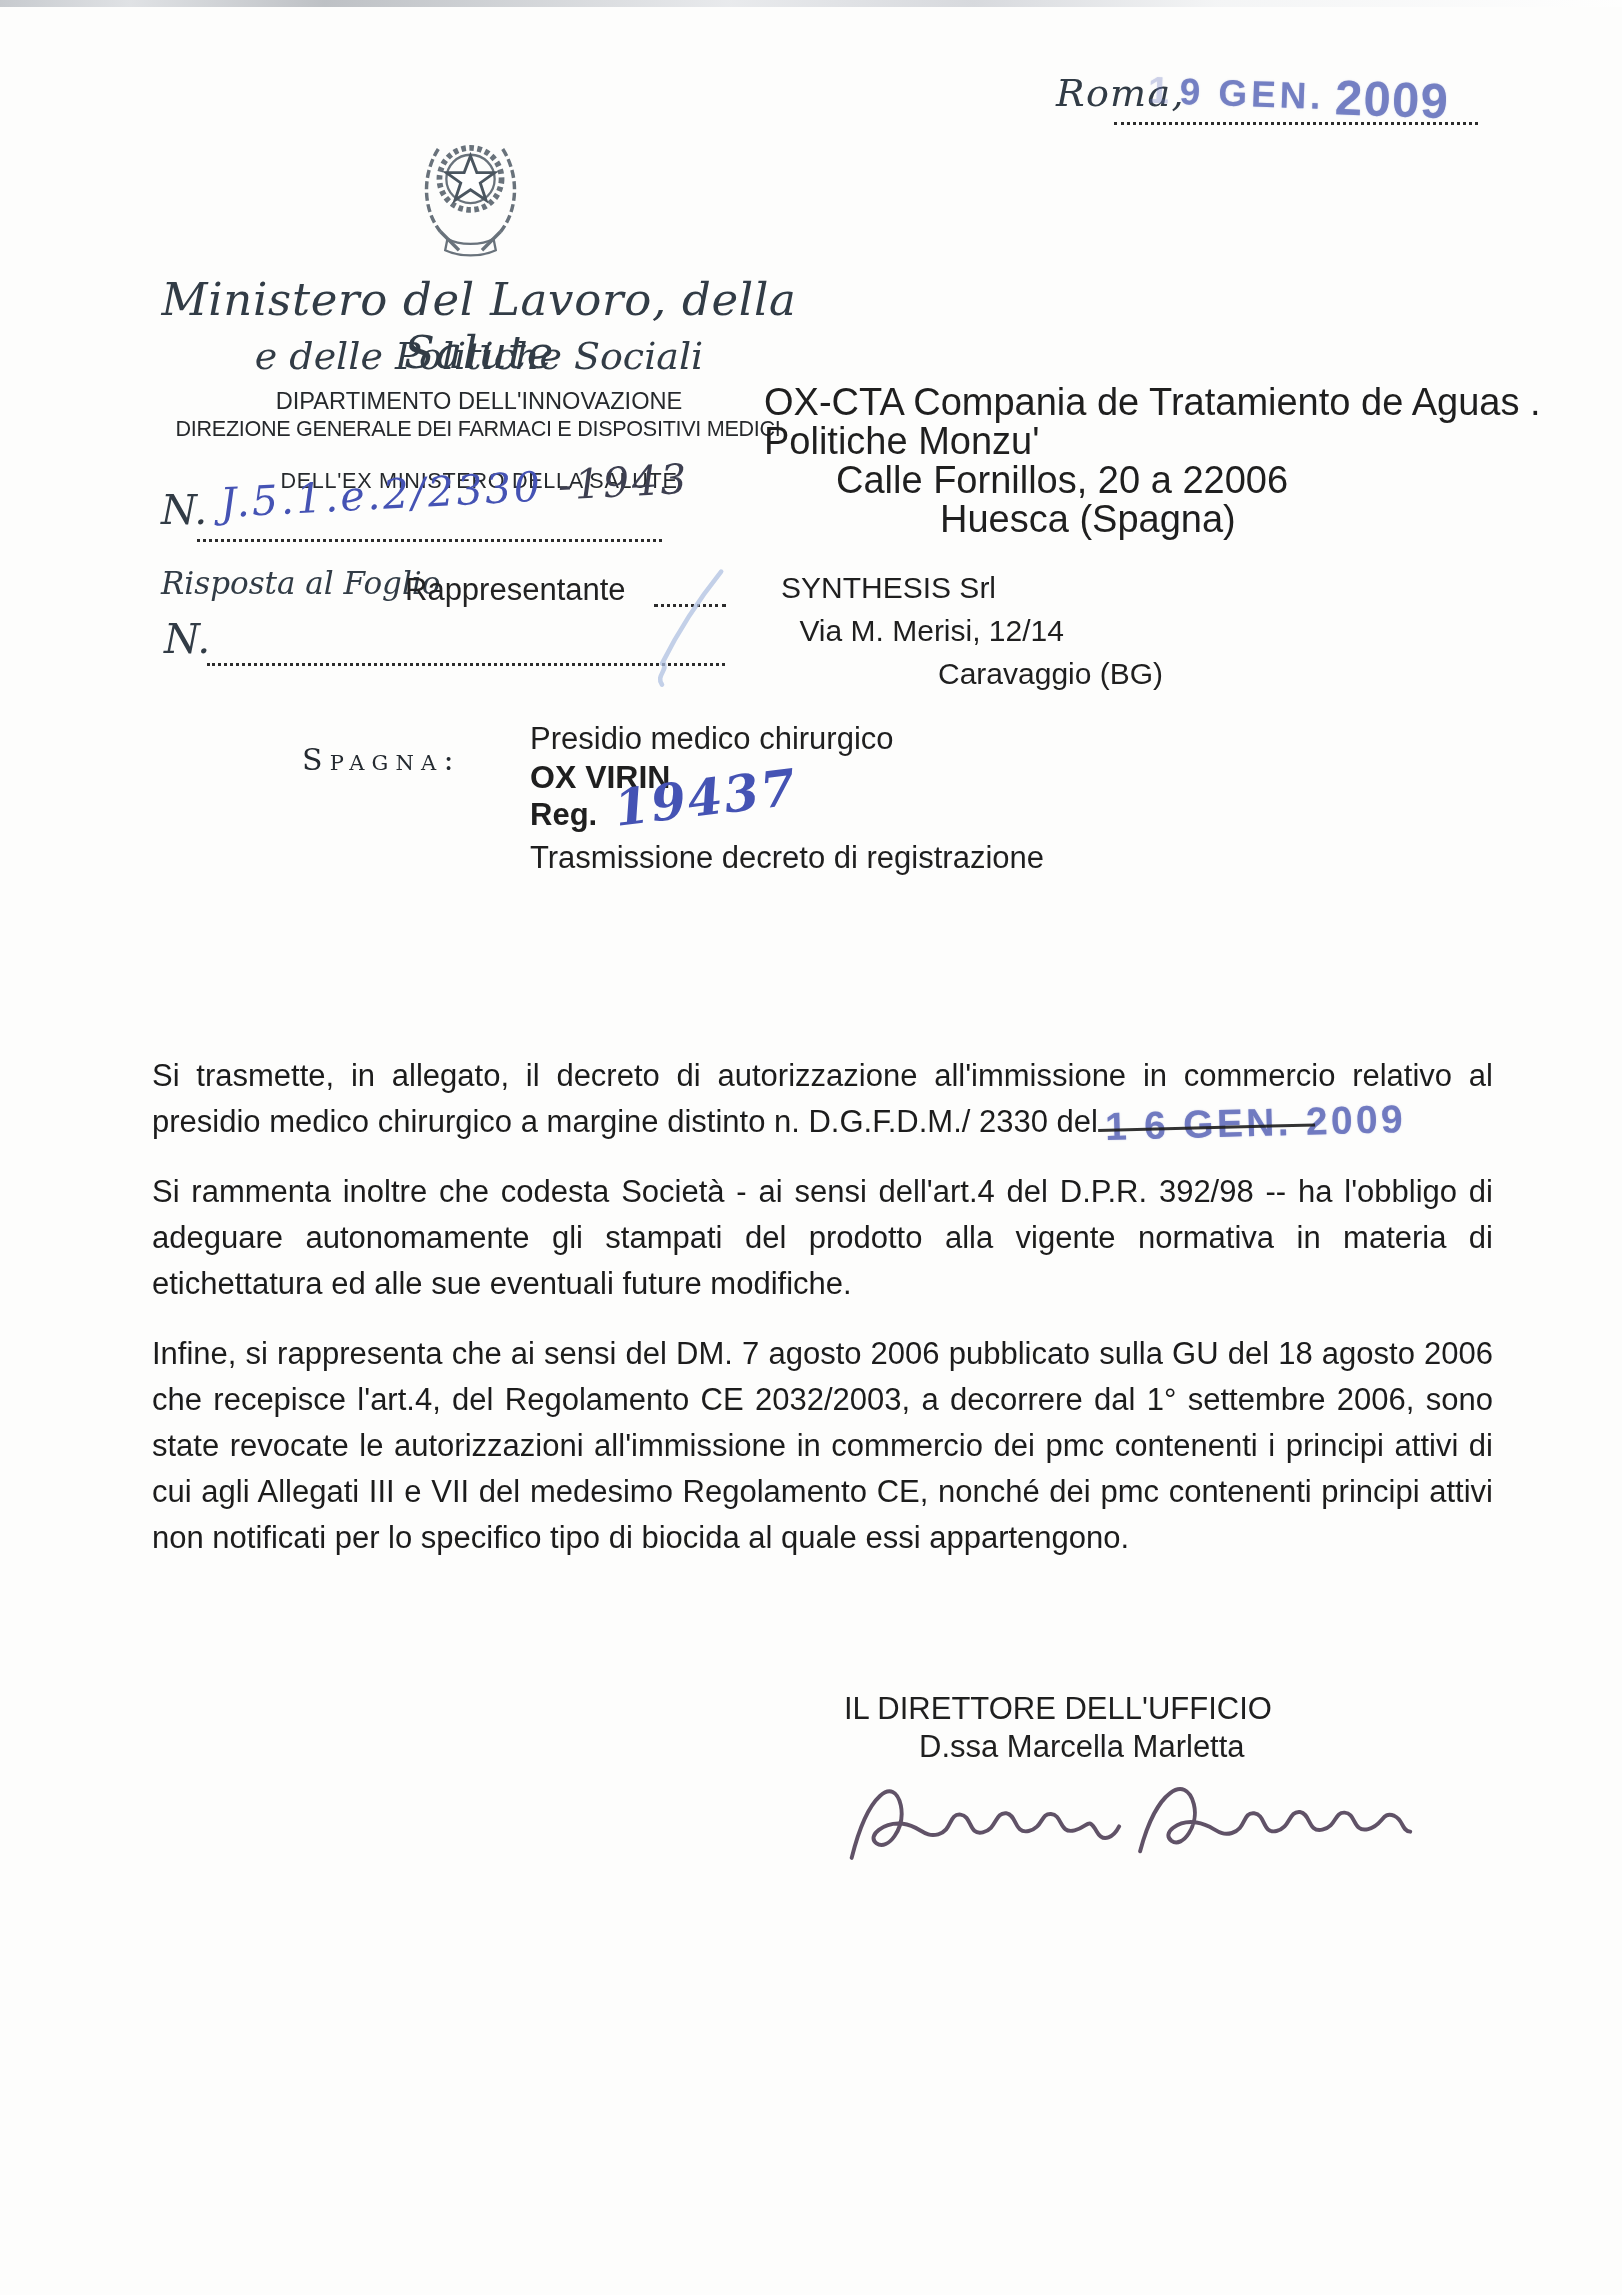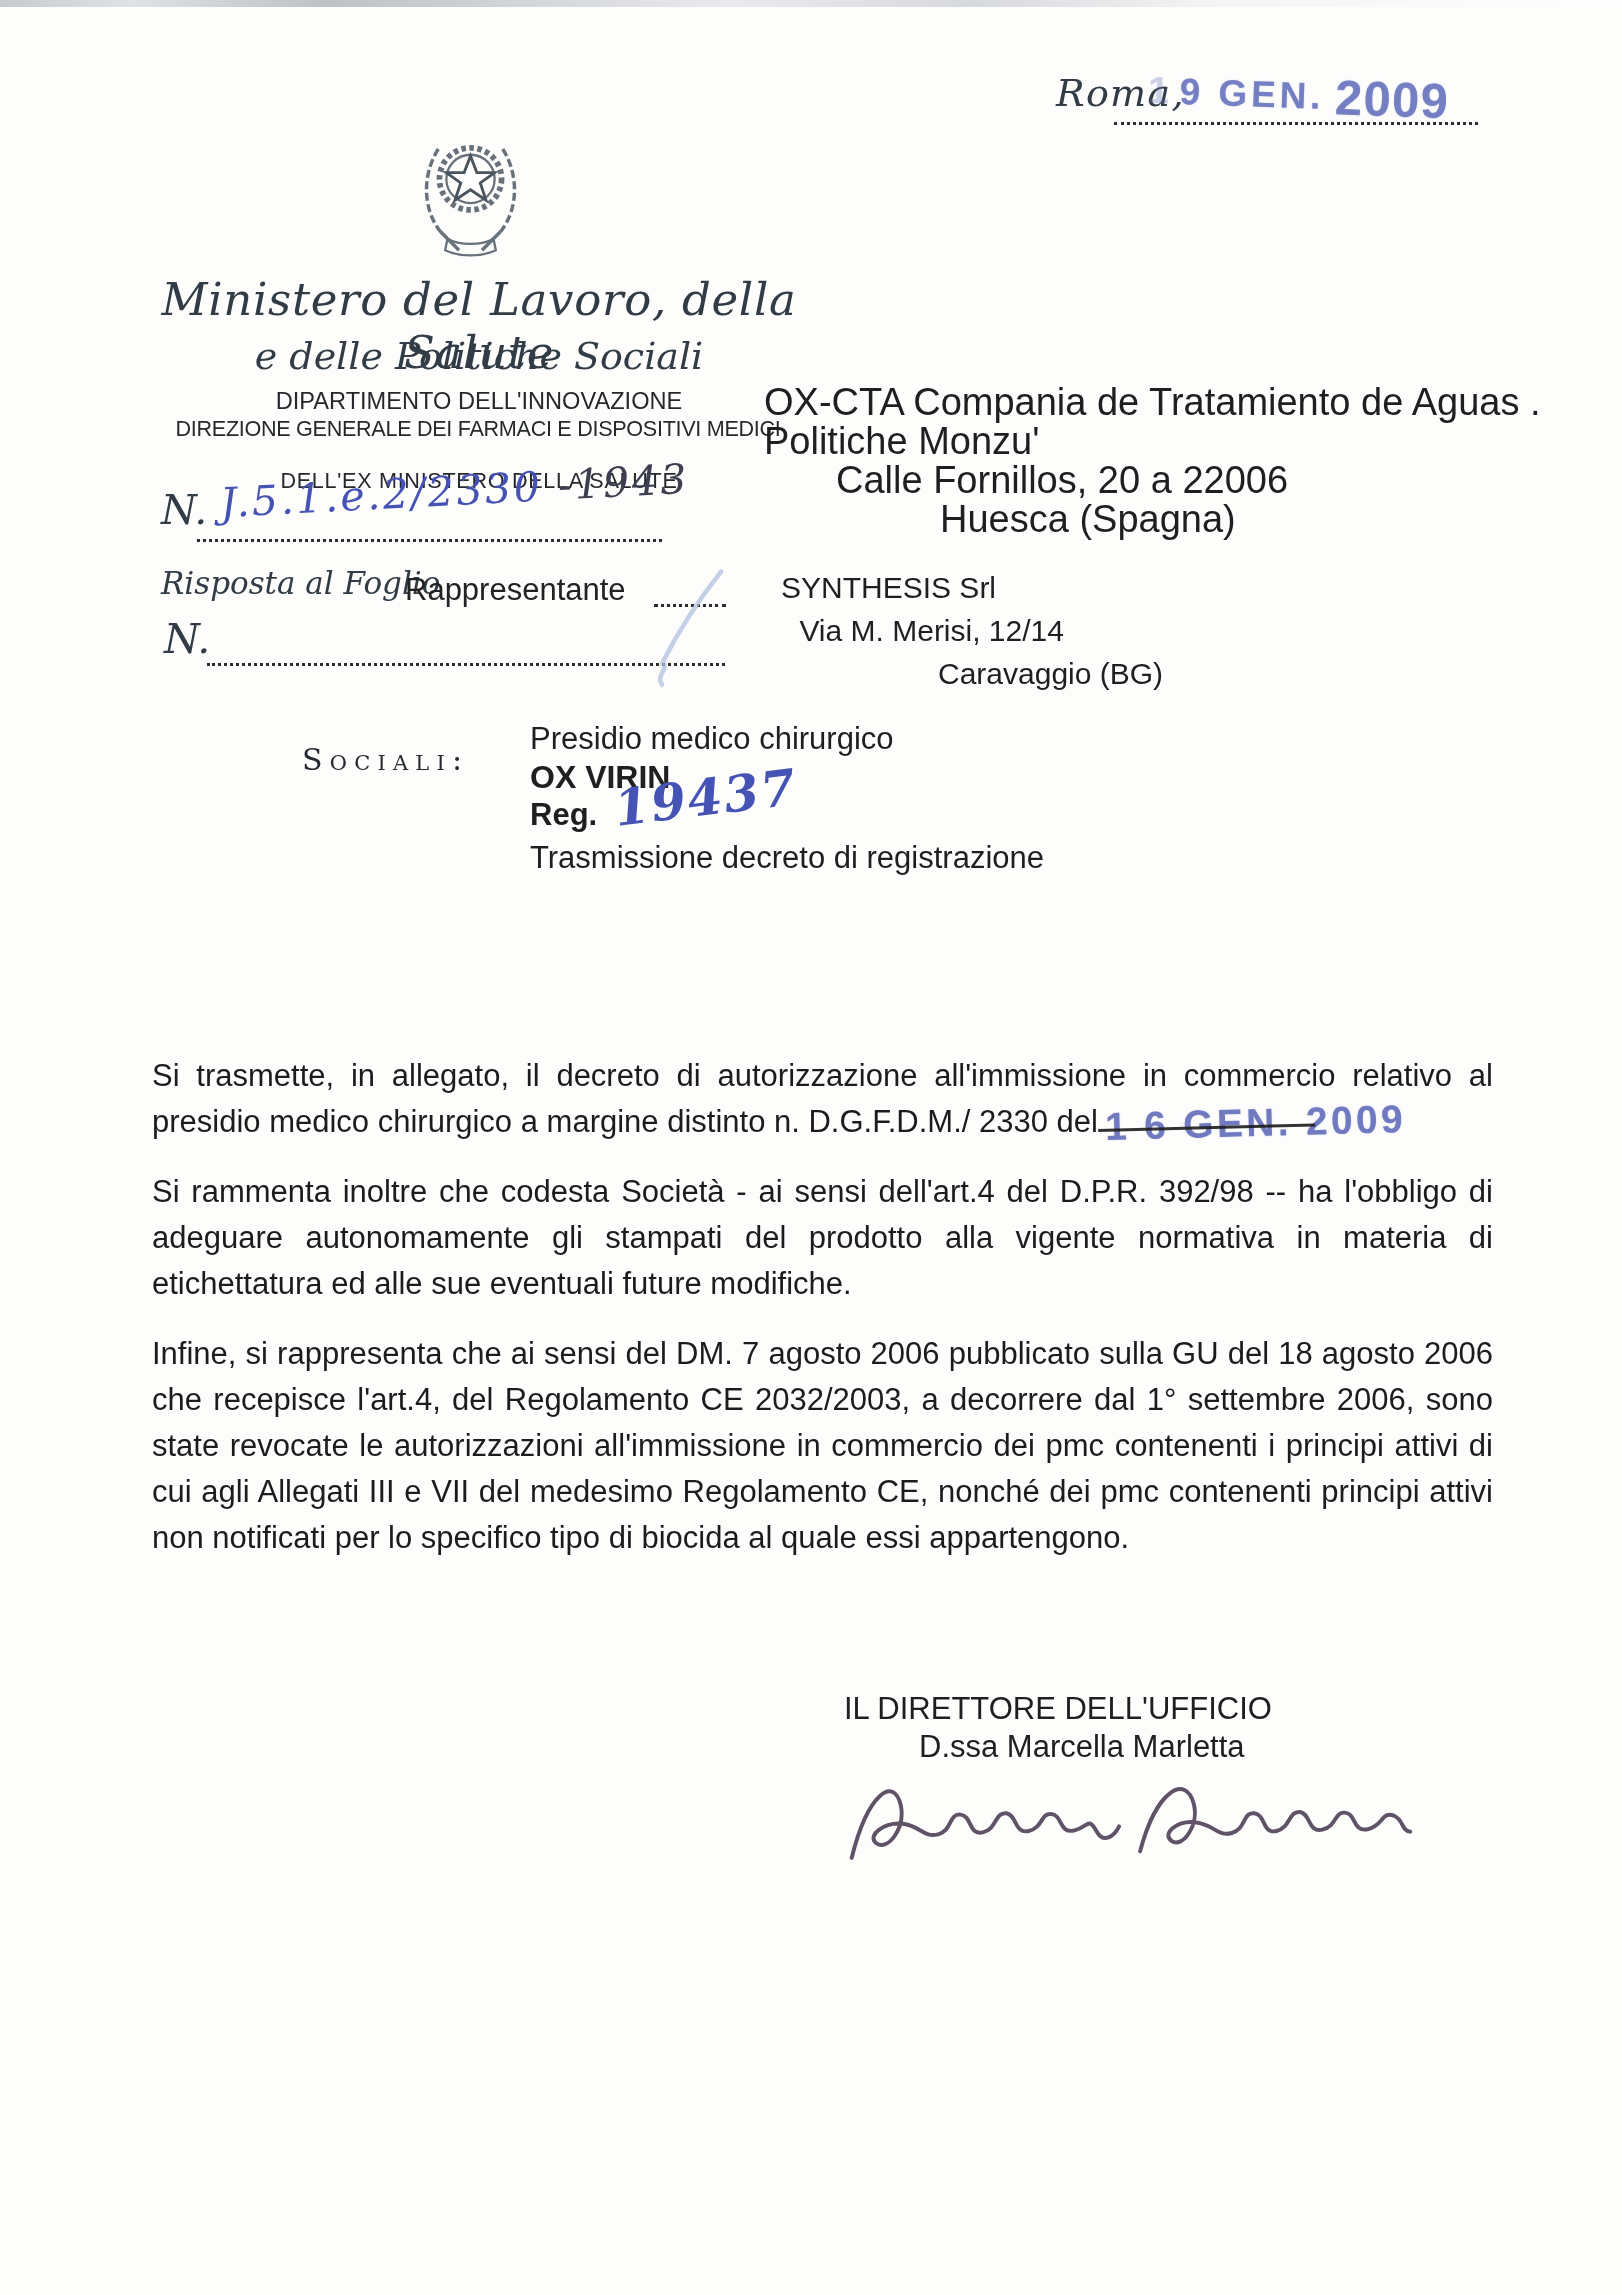--- a/index.html
+++ b/index.html
@@ -132,21 +132,21 @@
     <div>Politiche Monzu'</div>
     <div>Calle Fornillos, 20 a 22006</div>
     <div>Huesca (Spagna)</div>
   </div>
   <div class="abs repr">
     <div>SYNTHESIS Srl</div>
     <div>Via M. Merisi, 12/14</div>
     <div>Caravaggio (BG)</div>
   </div>
 
-  <span class="abs oggetto">Sociali:</span>
+  <span class="abs oggetto">Spagna:</span>
   <div class="abs subj">
     <div>Presidio medico chirurgico</div>
     <div class="product">OX VIRIN</div>
     <div class="regrow">
       <span>Reg.</span>
       <span class="reg-hand">19437</span>
     </div>
     <div>Trasmissione decreto di registrazione</div>
   </div>
 

